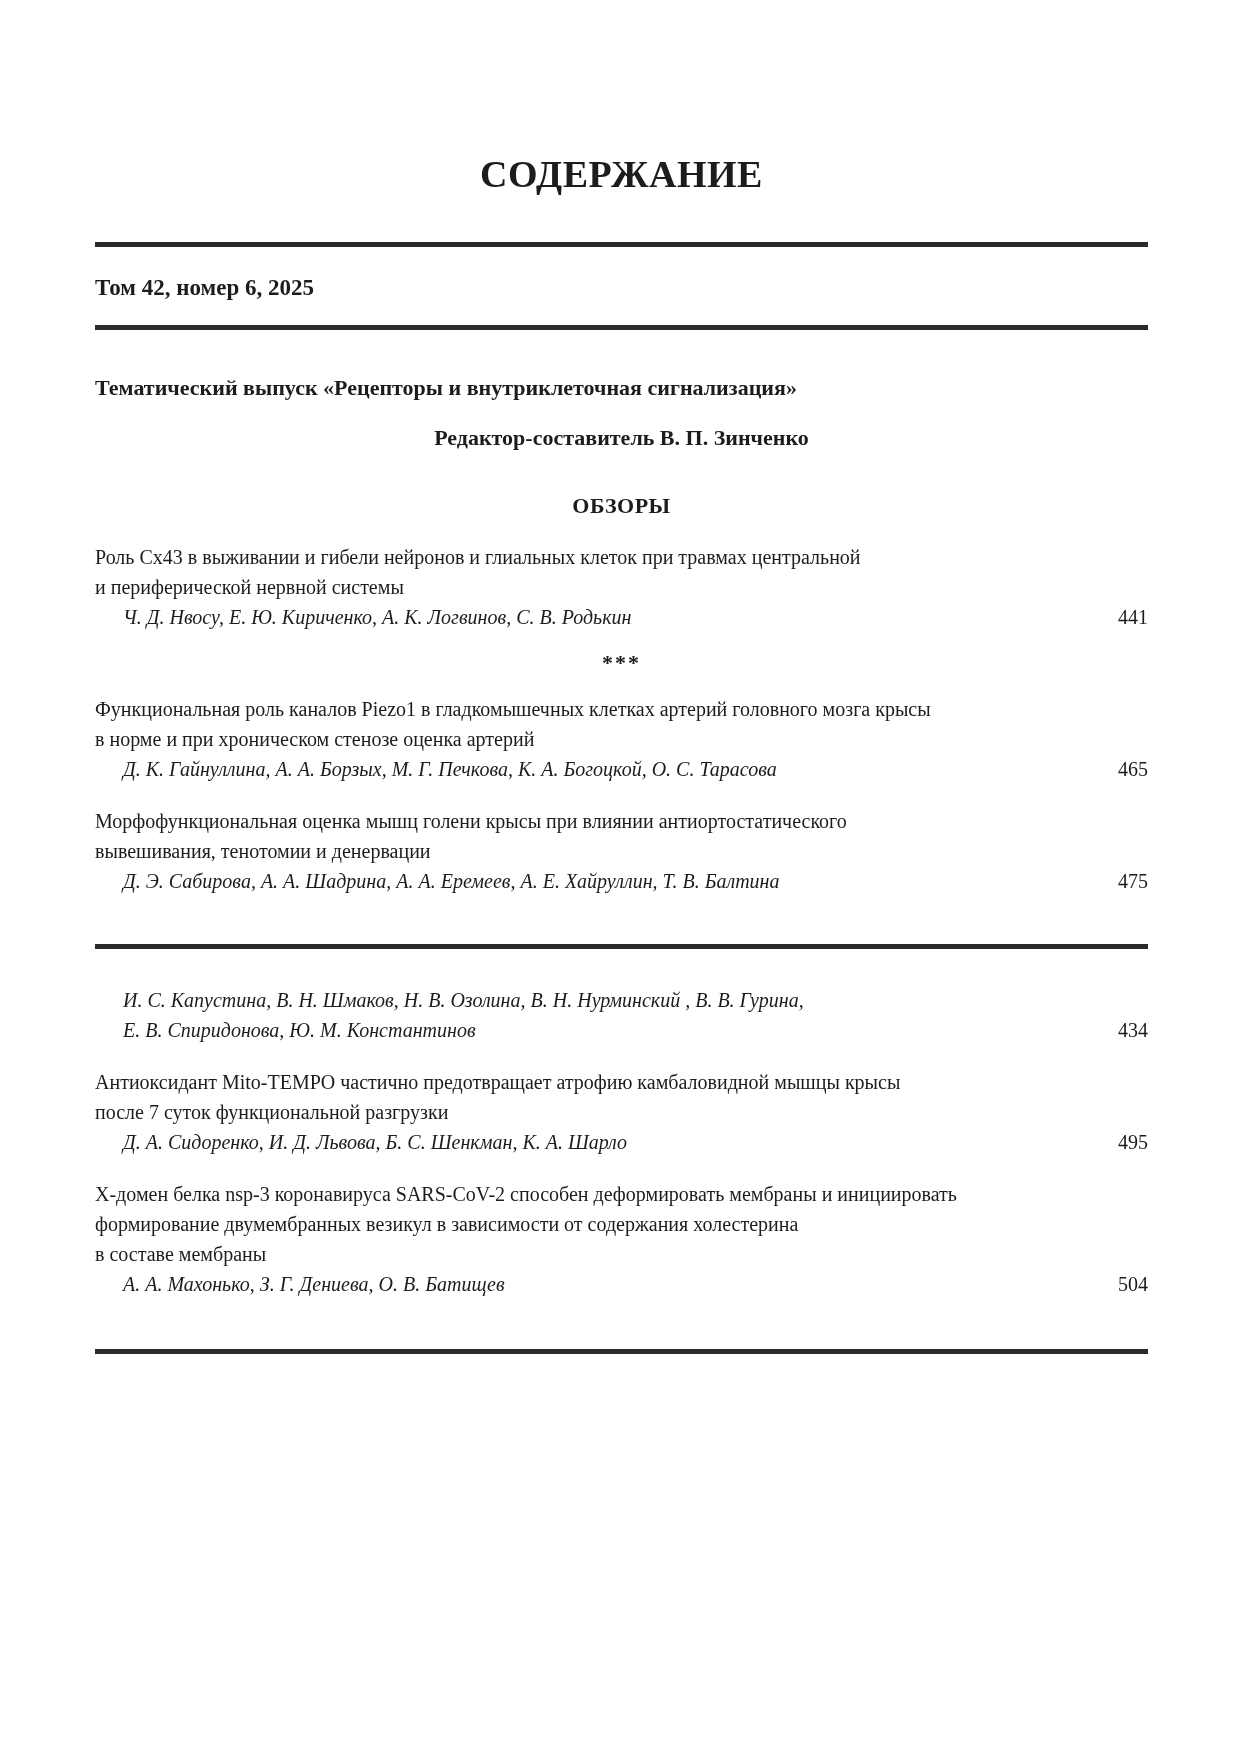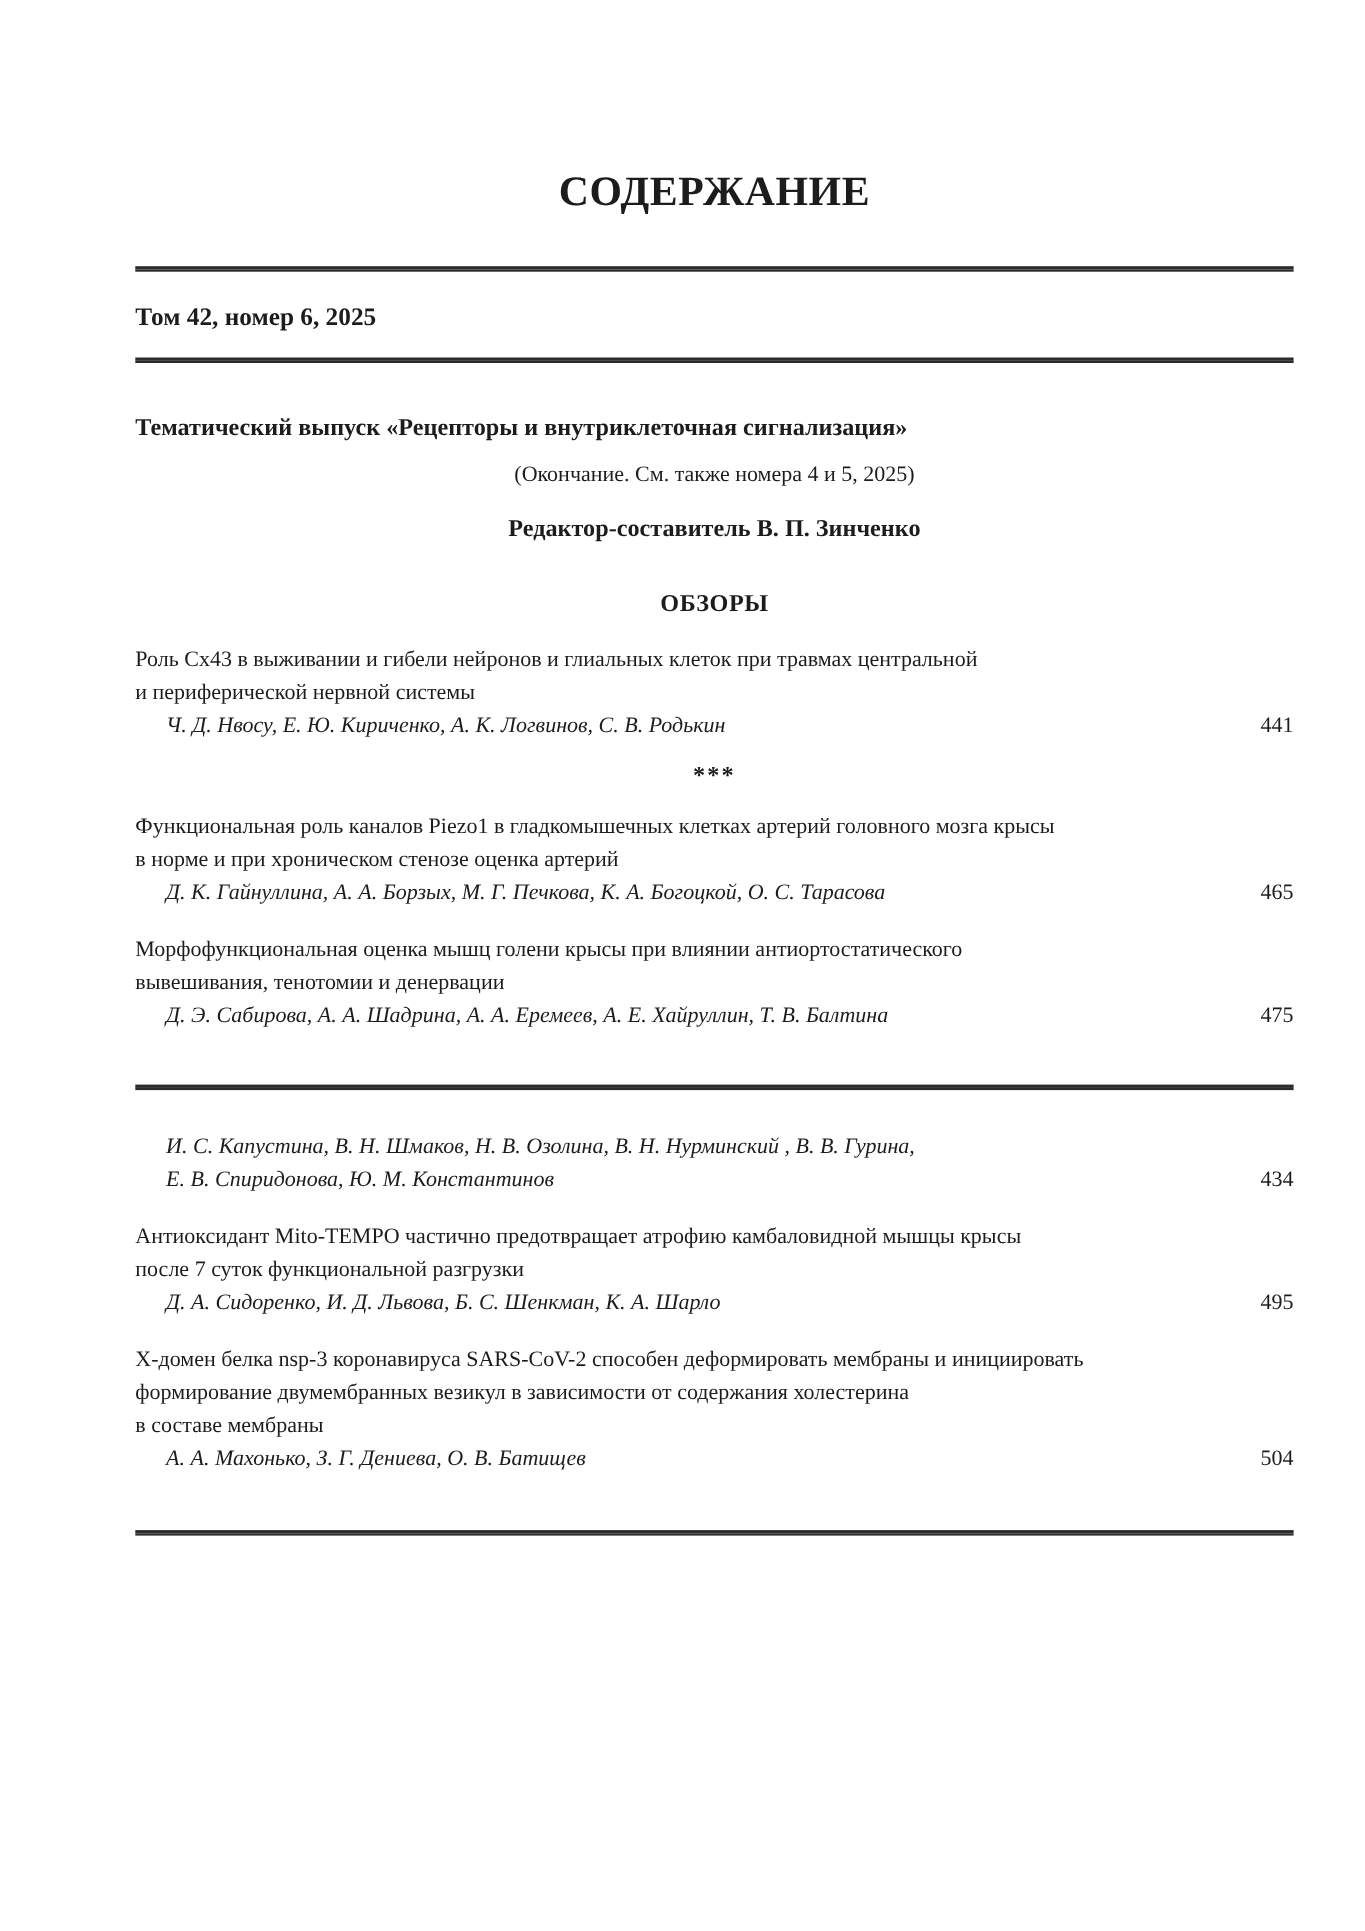--- a/index.html
+++ b/index.html
@@ -8,21 +8,20 @@
     font-family: "Liberation Serif", "DejaVu Serif", serif;
     color: #1c1c1c;
   }
   .page {
     position: relative;
     width: 1241px;
     height: 1755px;
     margin: 0 auto;
     background: #ffffff;
     overflow: hidden;
-    padding-left: 28px;
   }
   .content {
     width: 1053px;
     margin-left: 95px;
     padding-top: 152px;
   }
   .main-title {
     font-size: 38px;
     font-weight: bold;
     text-align: center;
@@ -113,21 +112,20 @@
 
     <h1 class="main-title">СОДЕРЖАНИЕ</h1>
 
     <div class="double-rule rule-1"></div>
 
     <div class="volume-line">Том 42, номер 6, 2025</div>
 
     <div class="double-rule rule-2"></div>
 
     <div class="theme-title">Тематический выпуск «Рецепторы и внутриклеточная сигнализация»</div>
-    <div class="theme-subtitle">(Окончание. См. также номера 4 и 5, 2025)</div>
     <div class="theme-editor">Редактор-составитель В. П. Зинченко</div>
 
     <div class="section-heading">ОБЗОРЫ</div>
 
     <div class="entry">
       <div class="entry-title">Роль Cx43 в выживании и гибели нейронов и глиальных клеток при травмах центральной
 и периферической нервной системы</div>
       <div class="entry-authors">Ч. Д. Нвосу, Е. Ю. Кириченко, А. К. Логвинов, С. В. Родькин</div>
       <div class="entry-page">441</div>
     </div>

